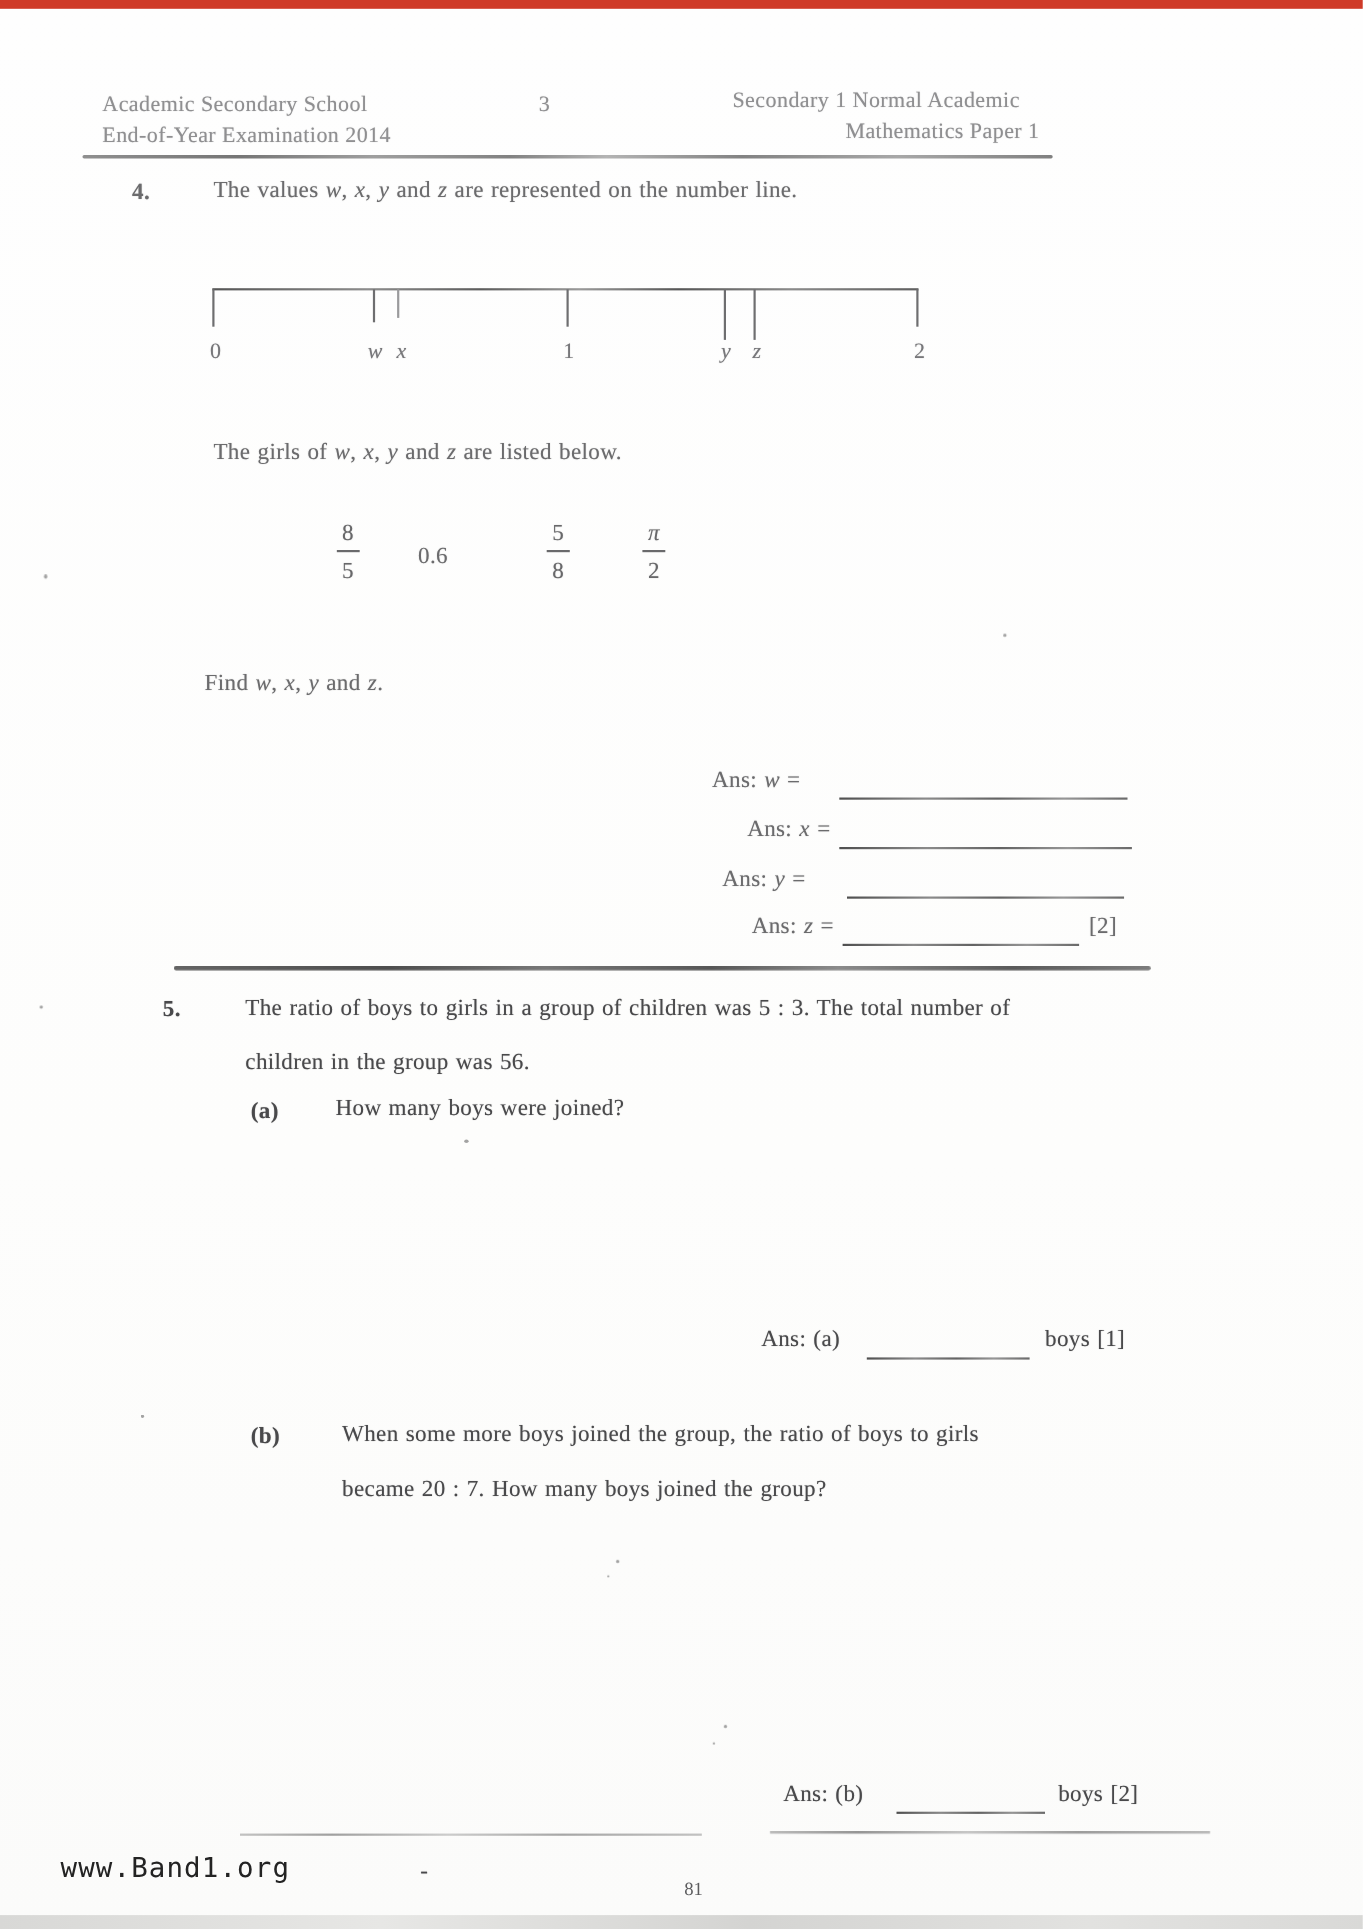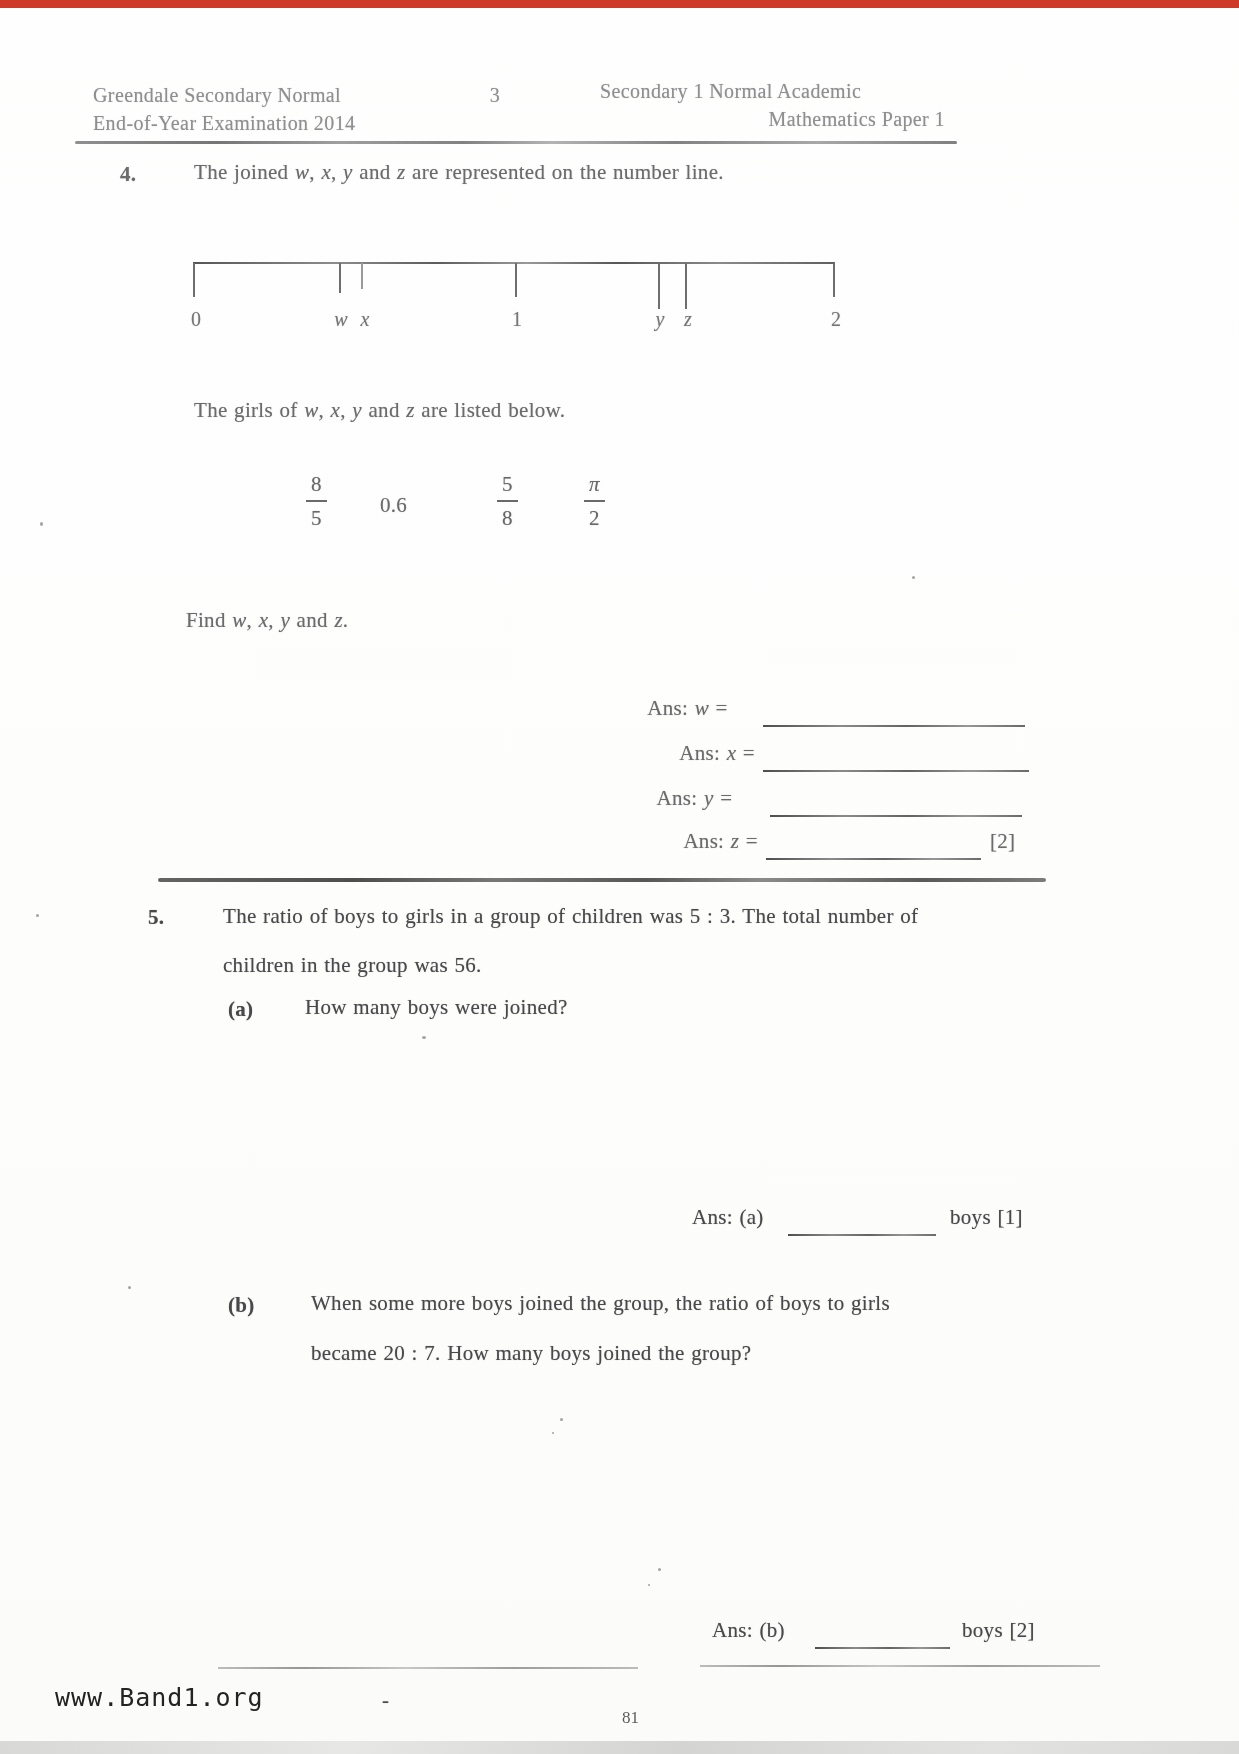--- a/index.html
+++ b/index.html
@@ -49,29 +49,29 @@
 </style>
 </head>
 <body>
 
 <div class="page">
 
   <div class="abs topbar" style="background:#cf3a28"></div>
 
   <div class="scan">
 
-    <div class="abs hdr" style="left:93px;top:84px">Greendale Secondary Normal</div>
+    <div class="abs hdr" style="left:93px;top:84px">Academic Secondary School</div>
     <div class="abs hdr" style="left:93px;top:112px">End-of-Year Examination 2014</div>
     <div class="abs hdr" style="left:470px;top:84px;width:50px;text-align:center">3</div>
-    <div class="abs hdr" style="left:600px;top:80px;width:345px;text-align:left">Secondary 1 Normal Academic</div>
+    <div class="abs hdr" style="left:624px;top:80px;width:345px;text-align:center">Secondary 1 Normal Academic</div>
     <div class="abs hdr" style="left:600px;top:108px;width:345px;text-align:right">Mathematics Paper 1</div>
     <div class="abs hdr-rule"></div>
 
     <div class="abs t4 qnum" style="left:120px;top:162px">4.</div>
-    <div class="abs t4" style="left:194px;top:160px"><span>The joined </span><span class="var">w</span><span>, </span><span class="var">x</span><span>, </span><span class="var">y</span><span> and </span><span class="var">z</span><span> are represented on the number line.</span></div>
+    <div class="abs t4" style="left:194px;top:160px"><span>The values </span><span class="var">w</span><span>, </span><span class="var">x</span><span>, </span><span class="var">y</span><span> and </span><span class="var">z</span><span> are represented on the number line.</span></div>
 
     <div class="abs numberline">
       <div class="nl-line"></div>
       <div class="nl-tick" style="left:0;height:34px"></div>
       <div class="nl-tick" style="left:146px;height:30px"></div>
       <div class="nl-tick" style="left:168px;height:26px;background:#9a9a9c"></div>
       <div class="nl-tick" style="left:322px;height:34px"></div>
       <div class="nl-tick" style="left:465px;height:46px"></div>
       <div class="nl-tick" style="left:492px;height:46px"></div>
       <div class="nl-tick" style="left:640px;height:34px"></div>

